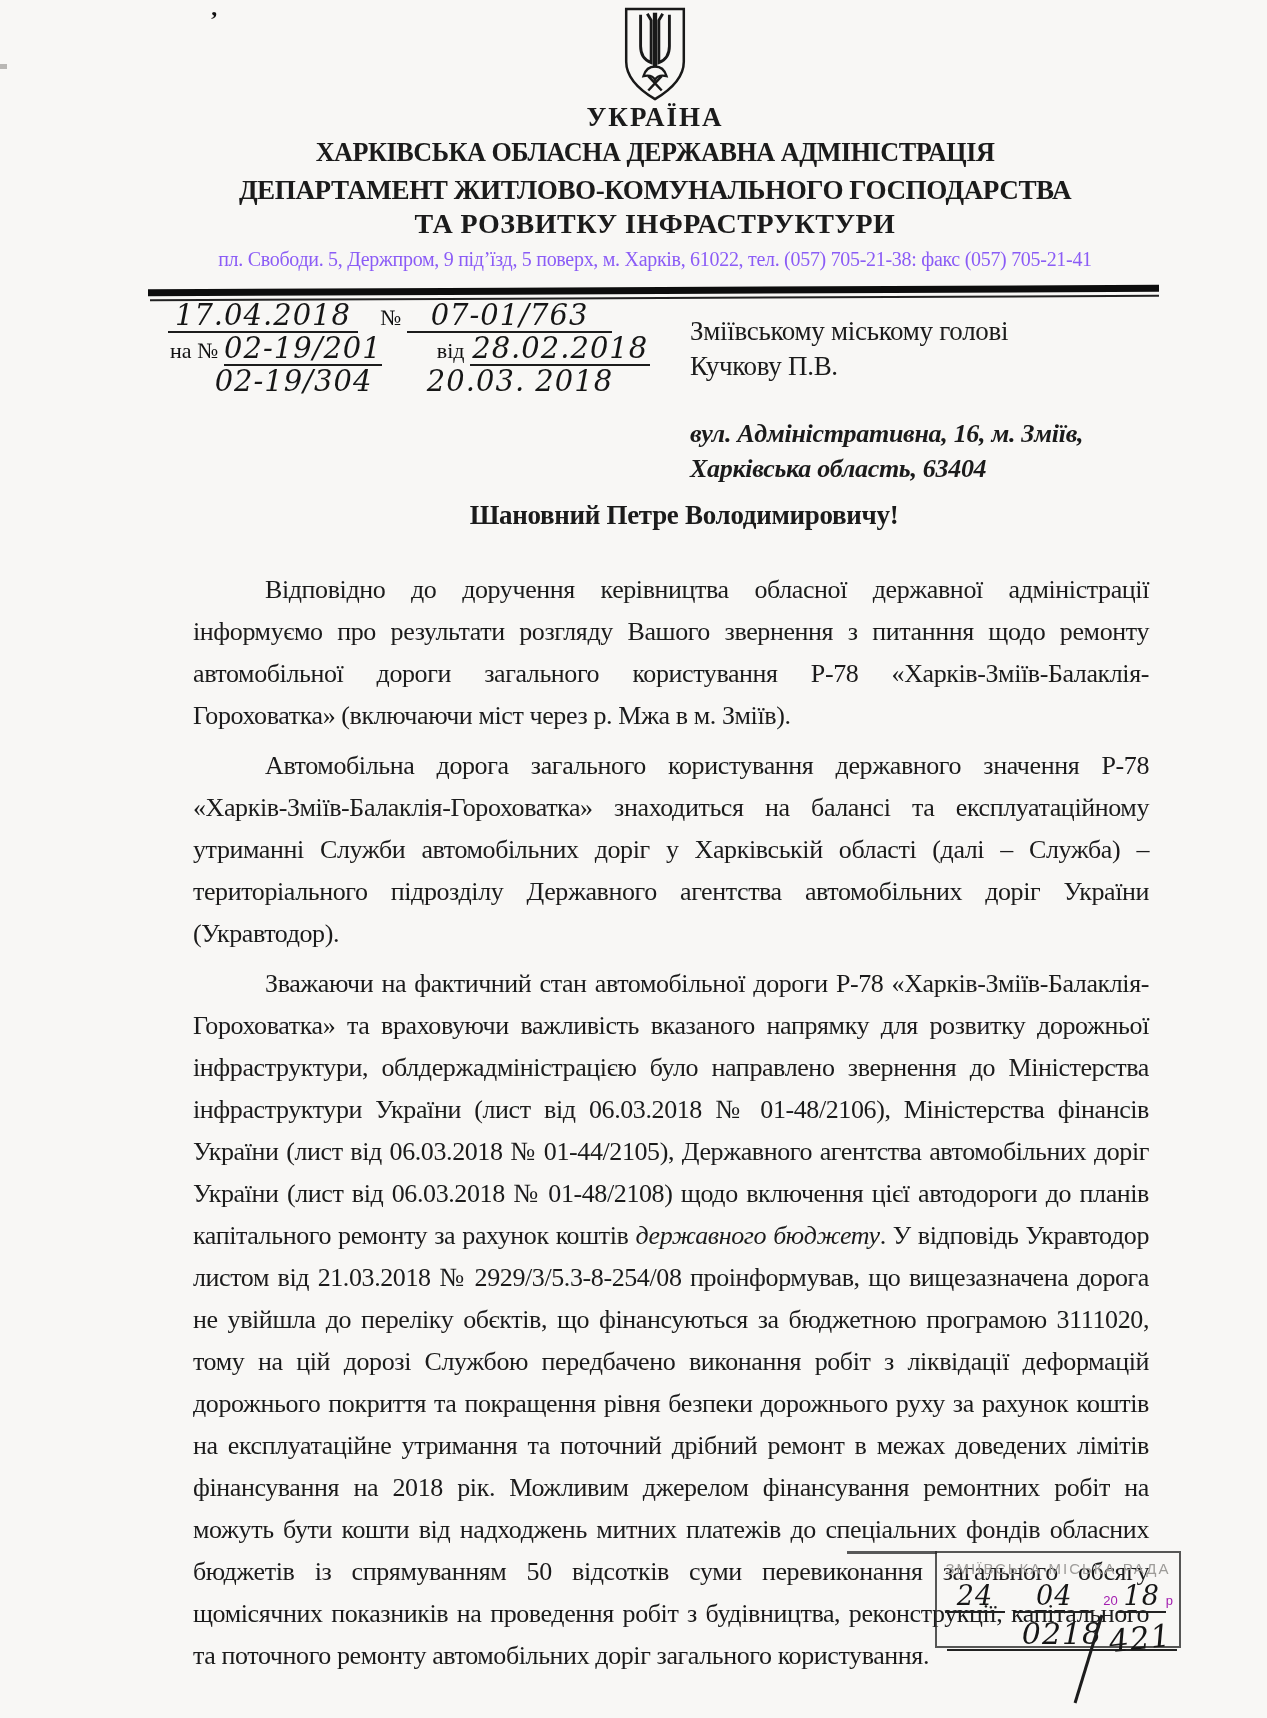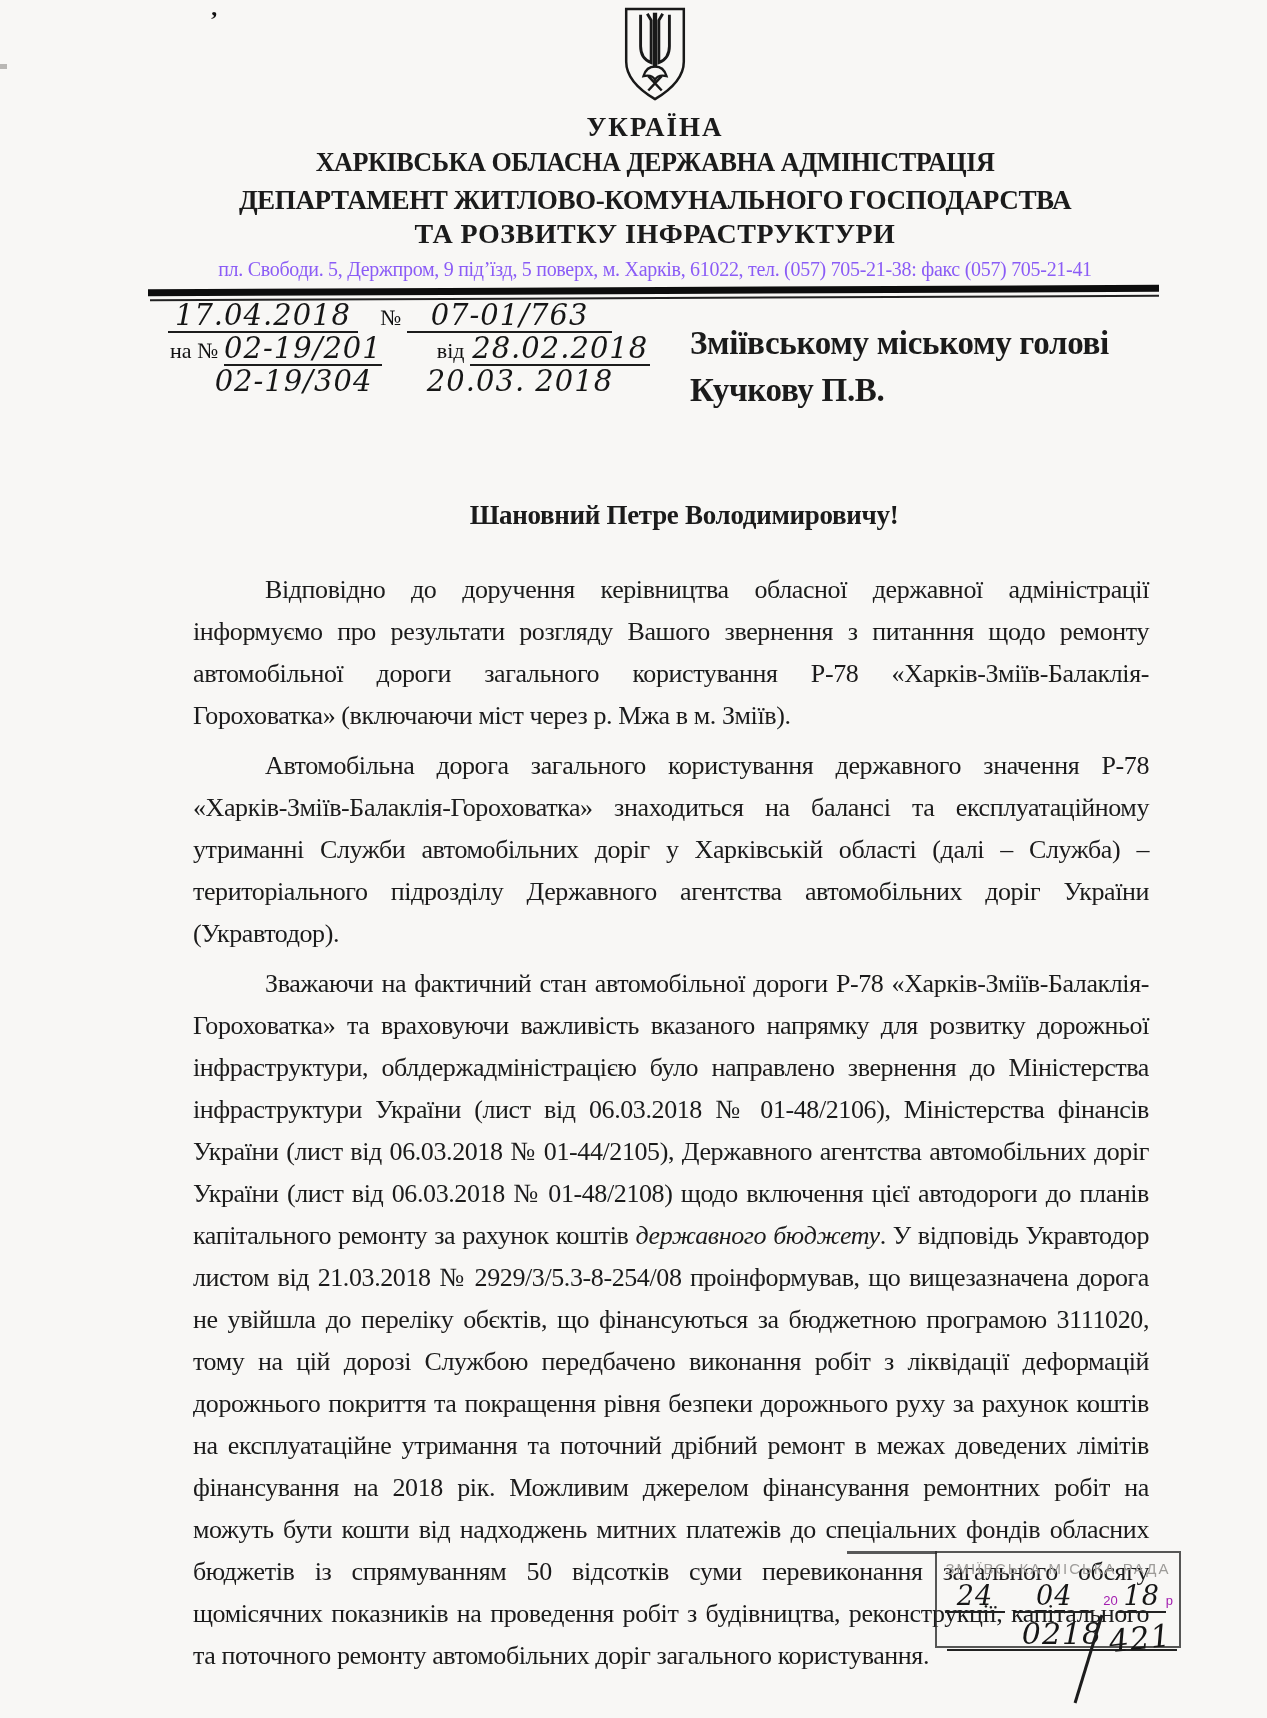--- a/index.html
+++ b/index.html
@@ -11,21 +11,21 @@
     color:#1b1b1b;
     overflow:hidden;
   }
   
   .letterhead{
     position:absolute;left:150px;top:6px;width:1010px;
     text-align:center;
   }
   .emblem{display:block;margin:0 auto;width:78px;height:96px;}
   .country{
-    margin-top:10px;
+    margin-top:0;
     font-weight:bold;font-size:27px;letter-spacing:2px;
   }
   .org1{
     margin-top:4px;
     font-weight:bold;font-size:27px;letter-spacing:-0.5px;
     transform:scaleX(0.97);
   }
   .org2{
     margin-top:6px;
     font-weight:bold;font-size:28px;letter-spacing:-0.5px;
@@ -66,21 +66,21 @@
     transform:skewX(-8deg) rotate(-1.2deg);
     white-space:nowrap;
   }
   .hwfield{
     display:inline-block;border-bottom:2px solid #1c1c1c;
     text-align:center;padding-bottom:1px;
   }
   
   .recipient{position:absolute;left:690px;top:314px;width:430px;}
   .recipient .r1,.recipient .r2{
-    font-weight:bold;font-size:33px;line-height:35px;letter-spacing:-0.3px;margin-top:12px;
+    font-weight:normal;font-size:27px;line-height:35px;letter-spacing:-0.3px;
   }
   .recipient .addr{
     margin-top:32px;
     font-weight:bold;font-style:italic;font-size:26px;line-height:35px;
     letter-spacing:-0.3px;
   }
   
   .salutation{
     position:absolute;left:199px;top:500px;width:970px;
     text-align:center;font-weight:bold;font-size:27px;letter-spacing:-0.3px;
@@ -188,20 +188,24 @@
     </div>
     <div class="refrow" style="margin-top:0px;margin-left:62px;">
       <span class="hwfield" style="width:163px;border-bottom:none;"><span class="hw">02-19/304</span></span>
       <span class="hwfield" style="width:190px;margin-left:50px;border-bottom:none;"><span class="hw">20.03. 2018</span></span>
     </div>
   </div>
 
   <div class="recipient">
     <div class="r1">Зміївському міському голові</div>
     <div class="r2">Кучкову П.В.</div>
+    <div class="addr">
+      <div>вул. Адміністративна, 16, м. Зміїв,</div>
+      <div>Харківська область, 63404</div>
+    </div>
   </div>
 
   <div class="salutation">Шановний Петре Володимировичу!</div>
 
   <div class="bodytext">
     <p>Відповідно до доручення керівництва обласної державної адміністрації інформуємо про результати розгляду Вашого звернення з питанння щодо ремонту автомобільної дороги загального користування Р-78 «Харків-Зміїв-Балаклія-Гороховатка» (включаючи міст через р. Мжа в м. Зміїв).</p>
     <p>Автомобільна дорога загального користування державного значення Р-78 «Харків-Зміїв-Балаклія-Гороховатка»  знаходиться  на  балансі  та експлуатаційному утриманні Служби автомобільних доріг у Харківській області (далі – Служба) – територіального підрозділу Державного агентства автомобільних доріг України (Укравтодор).</p>
     <p><span>Зважаючи на фактичний стан автомобільної дороги Р-78 «Харків-Зміїв-Балаклія-Гороховатка» та враховуючи важливість вказаного напрямку для розвитку дорожньої інфраструктури, облдержадміністрацією було направлено звернення до Міністерства інфраструктури України (лист від 06.03.2018 № 01-48/2106), Міністерства фінансів України (лист від 06.03.2018 № 01-44/2105), Державного агентства автомобільних доріг України (лист від 06.03.2018 № 01-48/2108) щодо включення цієї автодороги до планів капітального ремонту за рахунок коштів </span><span class="it">державного бюджету</span><span>. У відповідь Укравтодор листом від 21.03.2018 № 2929/3/5.3-8-254/08 проінформував, що вищезазначена дорога не увійшла до переліку обєктів, що фінансуються за бюджетною програмою 3111020, тому на цій дорозі Службою передбачено виконання робіт з ліквідації деформацій дорожнього покриття та покращення рівня безпеки дорожнього руху за рахунок коштів на експлуатаційне утримання та поточний дрібний ремонт в межах доведених лімітів фінансування на 2018 рік. Можливим джерелом фінансування ремонтних робіт на можуть бути кошти від надходжень митних платежів  до спеціальних фондів  обласних бюджетів із спрямуванням 50 відсотків суми перевиконання загального обсягу щомісячних показників на проведення робіт з будівництва, реконструкції, капітального та поточного ремонту автомобільних доріг загального користування.</span></p>
   </div>
 

